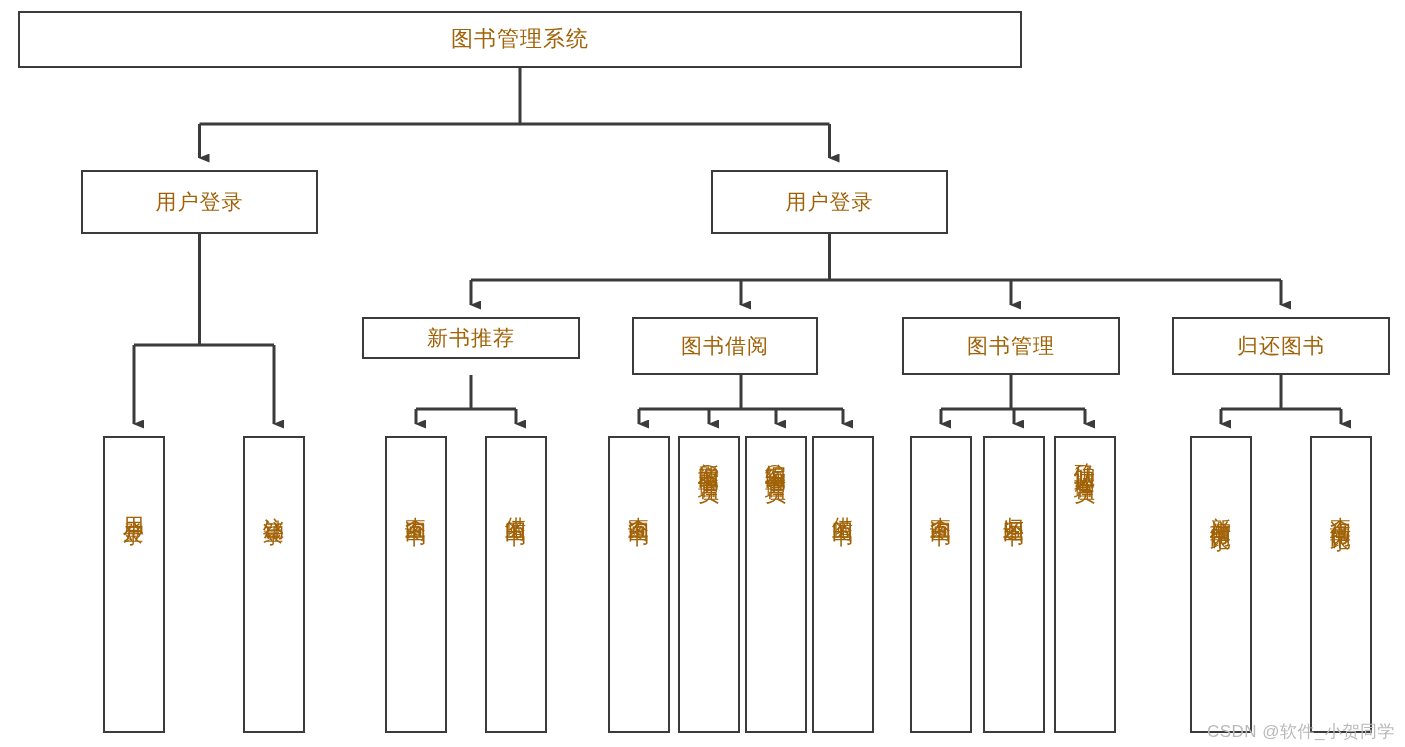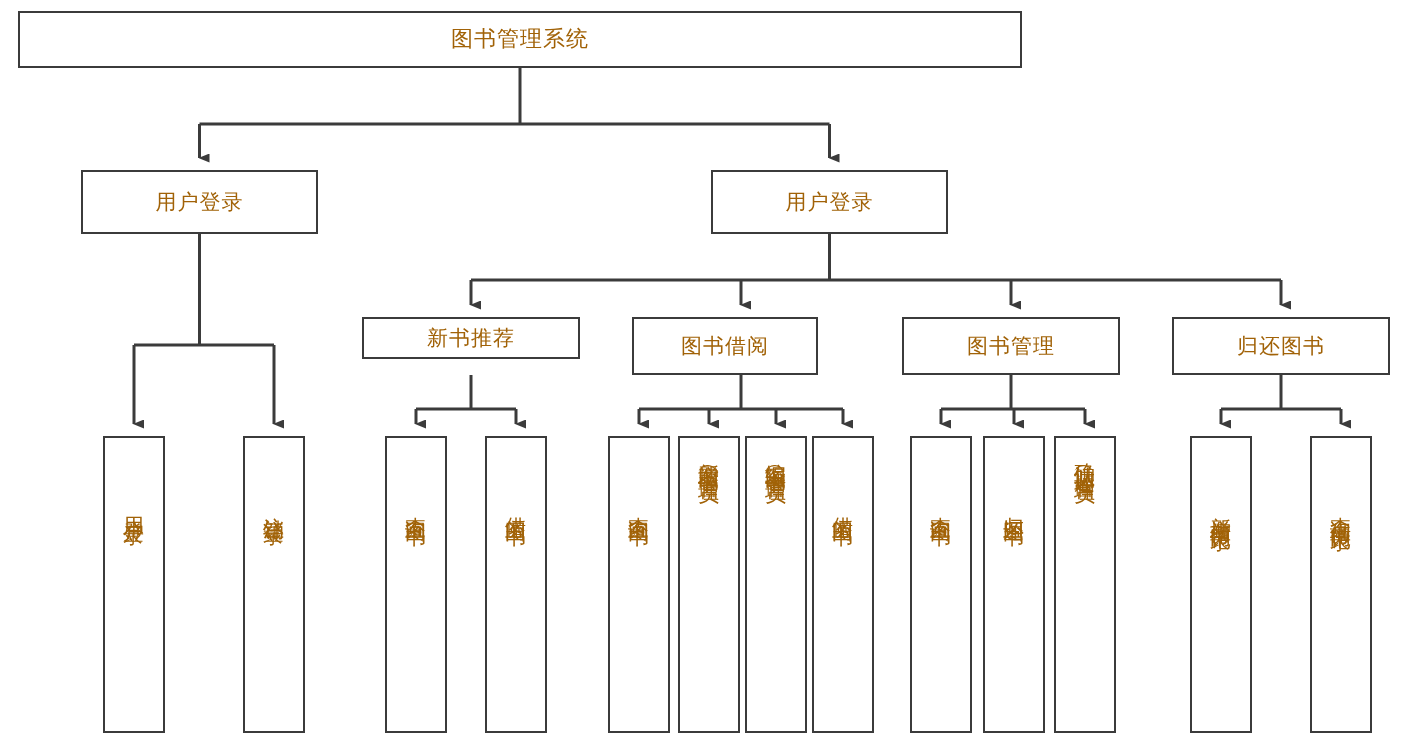--- a/index.html
+++ b/index.html
@@ -176,13 +176,14 @@
         <span class="node-label">确认归还（管理员）</span>
       </div>
       <div class="node-box node-leaf leaf-mid" style="left: 1190px; top: 436px; width: 62px; height: 297px;">
         <span class="node-label">新增借阅记录</span>
       </div>
       <div class="node-box node-leaf leaf-mid" style="left: 1310px; top: 436px; width: 62px; height: 297px;">
         <span class="node-label">查询借阅记录</span>
       </div>
     </div>
 
+  <div class="watermark">CSDN @软件_小贺同学</div>
 </div>
 
 </body></html>

